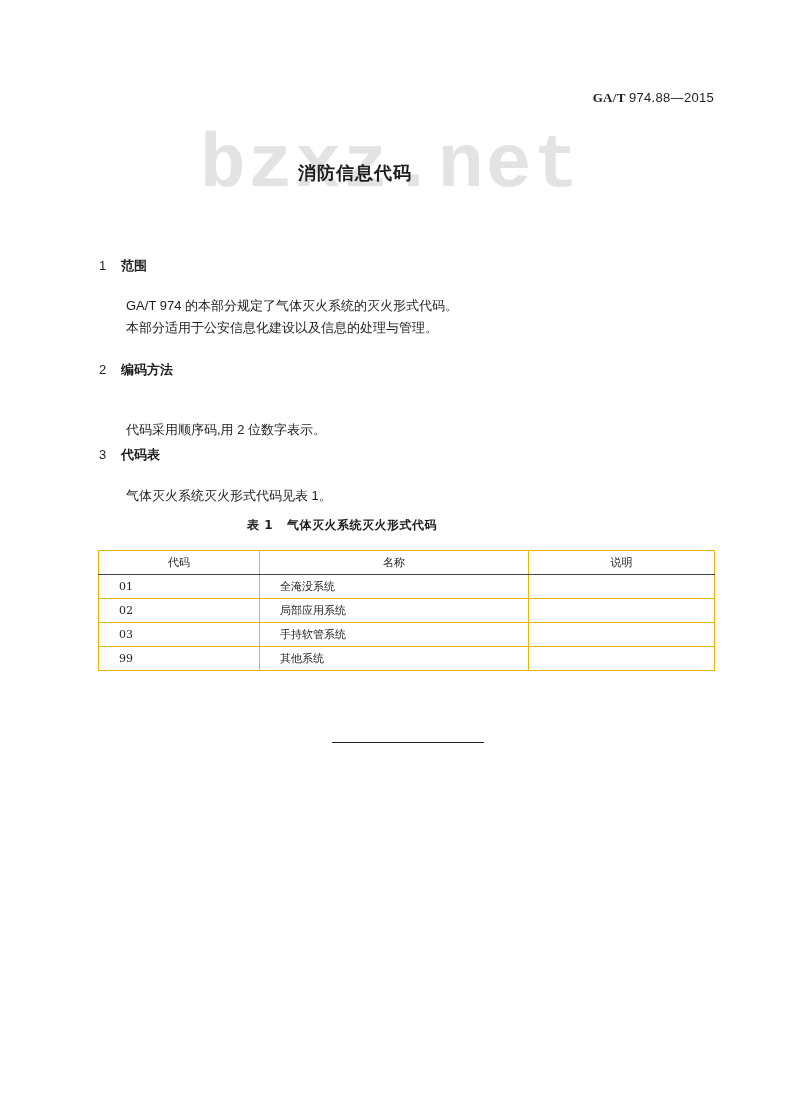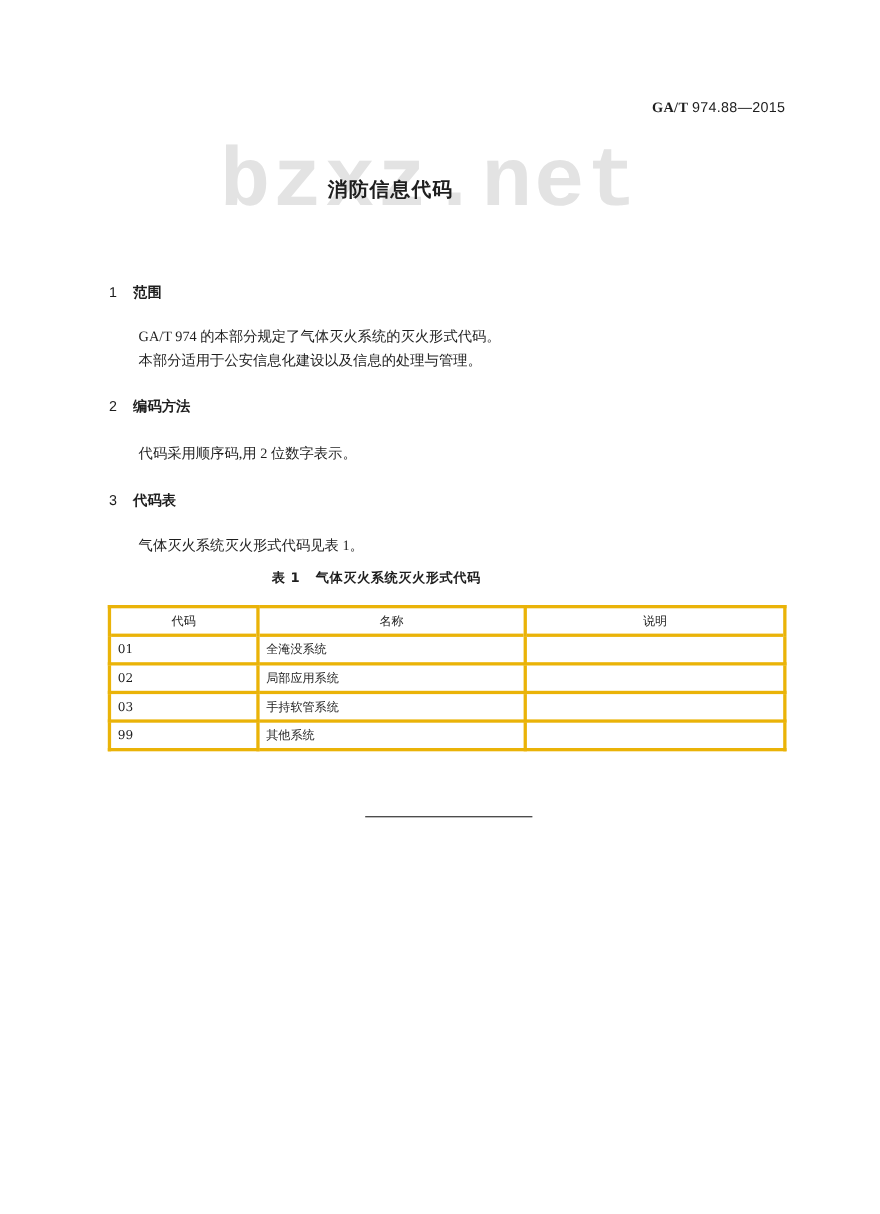--- a/index.html
+++ b/index.html
@@ -5,25 +5,25 @@
     html, body { margin: 0; padding: 0; background: #ffffff; }
     body { width: 800px; height: 1104px; position: relative; overflow: hidden; color: #1e1e1e; font-family: "DejaVu Sans", sans-serif; }
     .std-code { position: absolute; top: 90px; right: 86px; font-family: "Liberation Serif", serif; font-size: 13px; font-weight: bold; letter-spacing: 0.3px; }
     .std-code .num { font-family: "Liberation Sans", sans-serif; font-weight: normal; }
     .watermark { position: absolute; left: 200px; top: 128px; font-family: Liberation Mono, monospace; font-weight: bold; font-size: 76px; letter-spacing: 2px; color: #e3e3e3; line-height: 1; z-index: 0; user-select: none; }
     .title-block { position: absolute; left: 0; width: 710px; top: 160px; text-align: center; z-index: 1; }
     .title-line1 { font-size: 18px; font-weight: bold; line-height: 26px; letter-spacing: 1px; }
     .title-line2 { font-size: 18px; font-weight: bold; line-height: 26px; letter-spacing: 1px; margin-top: 2px; }
     .section-heading { position: absolute; left: 99px; font-size: 13px; font-weight: bold; }
     .section-heading .sec-num { display: inline-block; width: 22px; font-family: "Liberation Sans", sans-serif; font-weight: normal; }
-    .para { position: absolute; left: 126px; font-size: 13px; font-family: Liberation Serif, serif; line-height: 20px; }
+    .para { position: absolute; left: 126px; font-size: 13px; font-family: Liberation Sans, sans-serif; line-height: 20px; }
     .caption { position: absolute; left: 0; width: 684px; top: 517px; text-align: center; font-size: 12px; font-weight: bold; letter-spacing: 0.5px; }
     .caption .gap { display: inline-block; width: 14px; }
     table.code-table { position: absolute; left: 98px; top: 550px; width: 617px; border-collapse: collapse; border: 1.6px solid #333; font-size: 11px; font-family: "DejaVu Serif", serif; }
-    table.code-table th, table.code-table td { border: 3px solid #eab308; height: 23px; padding: 0 6px; }
+    table.code-table th, table.code-table td { border: 1px solid #eab308; height: 23px; padding: 0 20px; }
     table.code-table th { font-weight: normal; text-align: center; border-bottom: 1.4px solid #444; }
     table.code-table td { text-align: left; }
     .col-code { width: 120px; }
     .col-name { width: 228px; }
     .end-rule { position: absolute; left: 332px; top: 742px; width: 152px; height: 0; border-top: 1.6px solid #222; }
   </style>
 </head>
 <body>
 
 <div class="std-code">
@@ -39,21 +39,21 @@
 
 <div class="section-heading" style="top:257px;">
   <span class="sec-num">1</span><span>范围</span>
 </div>
 <div class="para" style="top:296px;">GA/T 974 的本部分规定了气体灭火系统的灭火形式代码。</div>
 <div class="para" style="top:318px;">本部分适用于公安信息化建设以及信息的处理与管理。</div>
 
 <div class="section-heading" style="top:361px;">
   <span class="sec-num">2</span><span>编码方法</span>
 </div>
-<div class="para" style="top:402px;">代码采用顺序码,用 2 位数字表示。</div>
+<div class="para" style="top:420px;">代码采用顺序码,用 2 位数字表示。</div>
 
 <div class="section-heading" style="top:446px;">
   <span class="sec-num">3</span><span>代码表</span>
 </div>
 <div class="para" style="top:486px;">气体灭火系统灭火形式代码见表 1。</div>
 
 <div class="caption">
   <span>表 1</span><span class="gap"></span><span>气体灭火系统灭火形式代码</span>
 </div>
 

